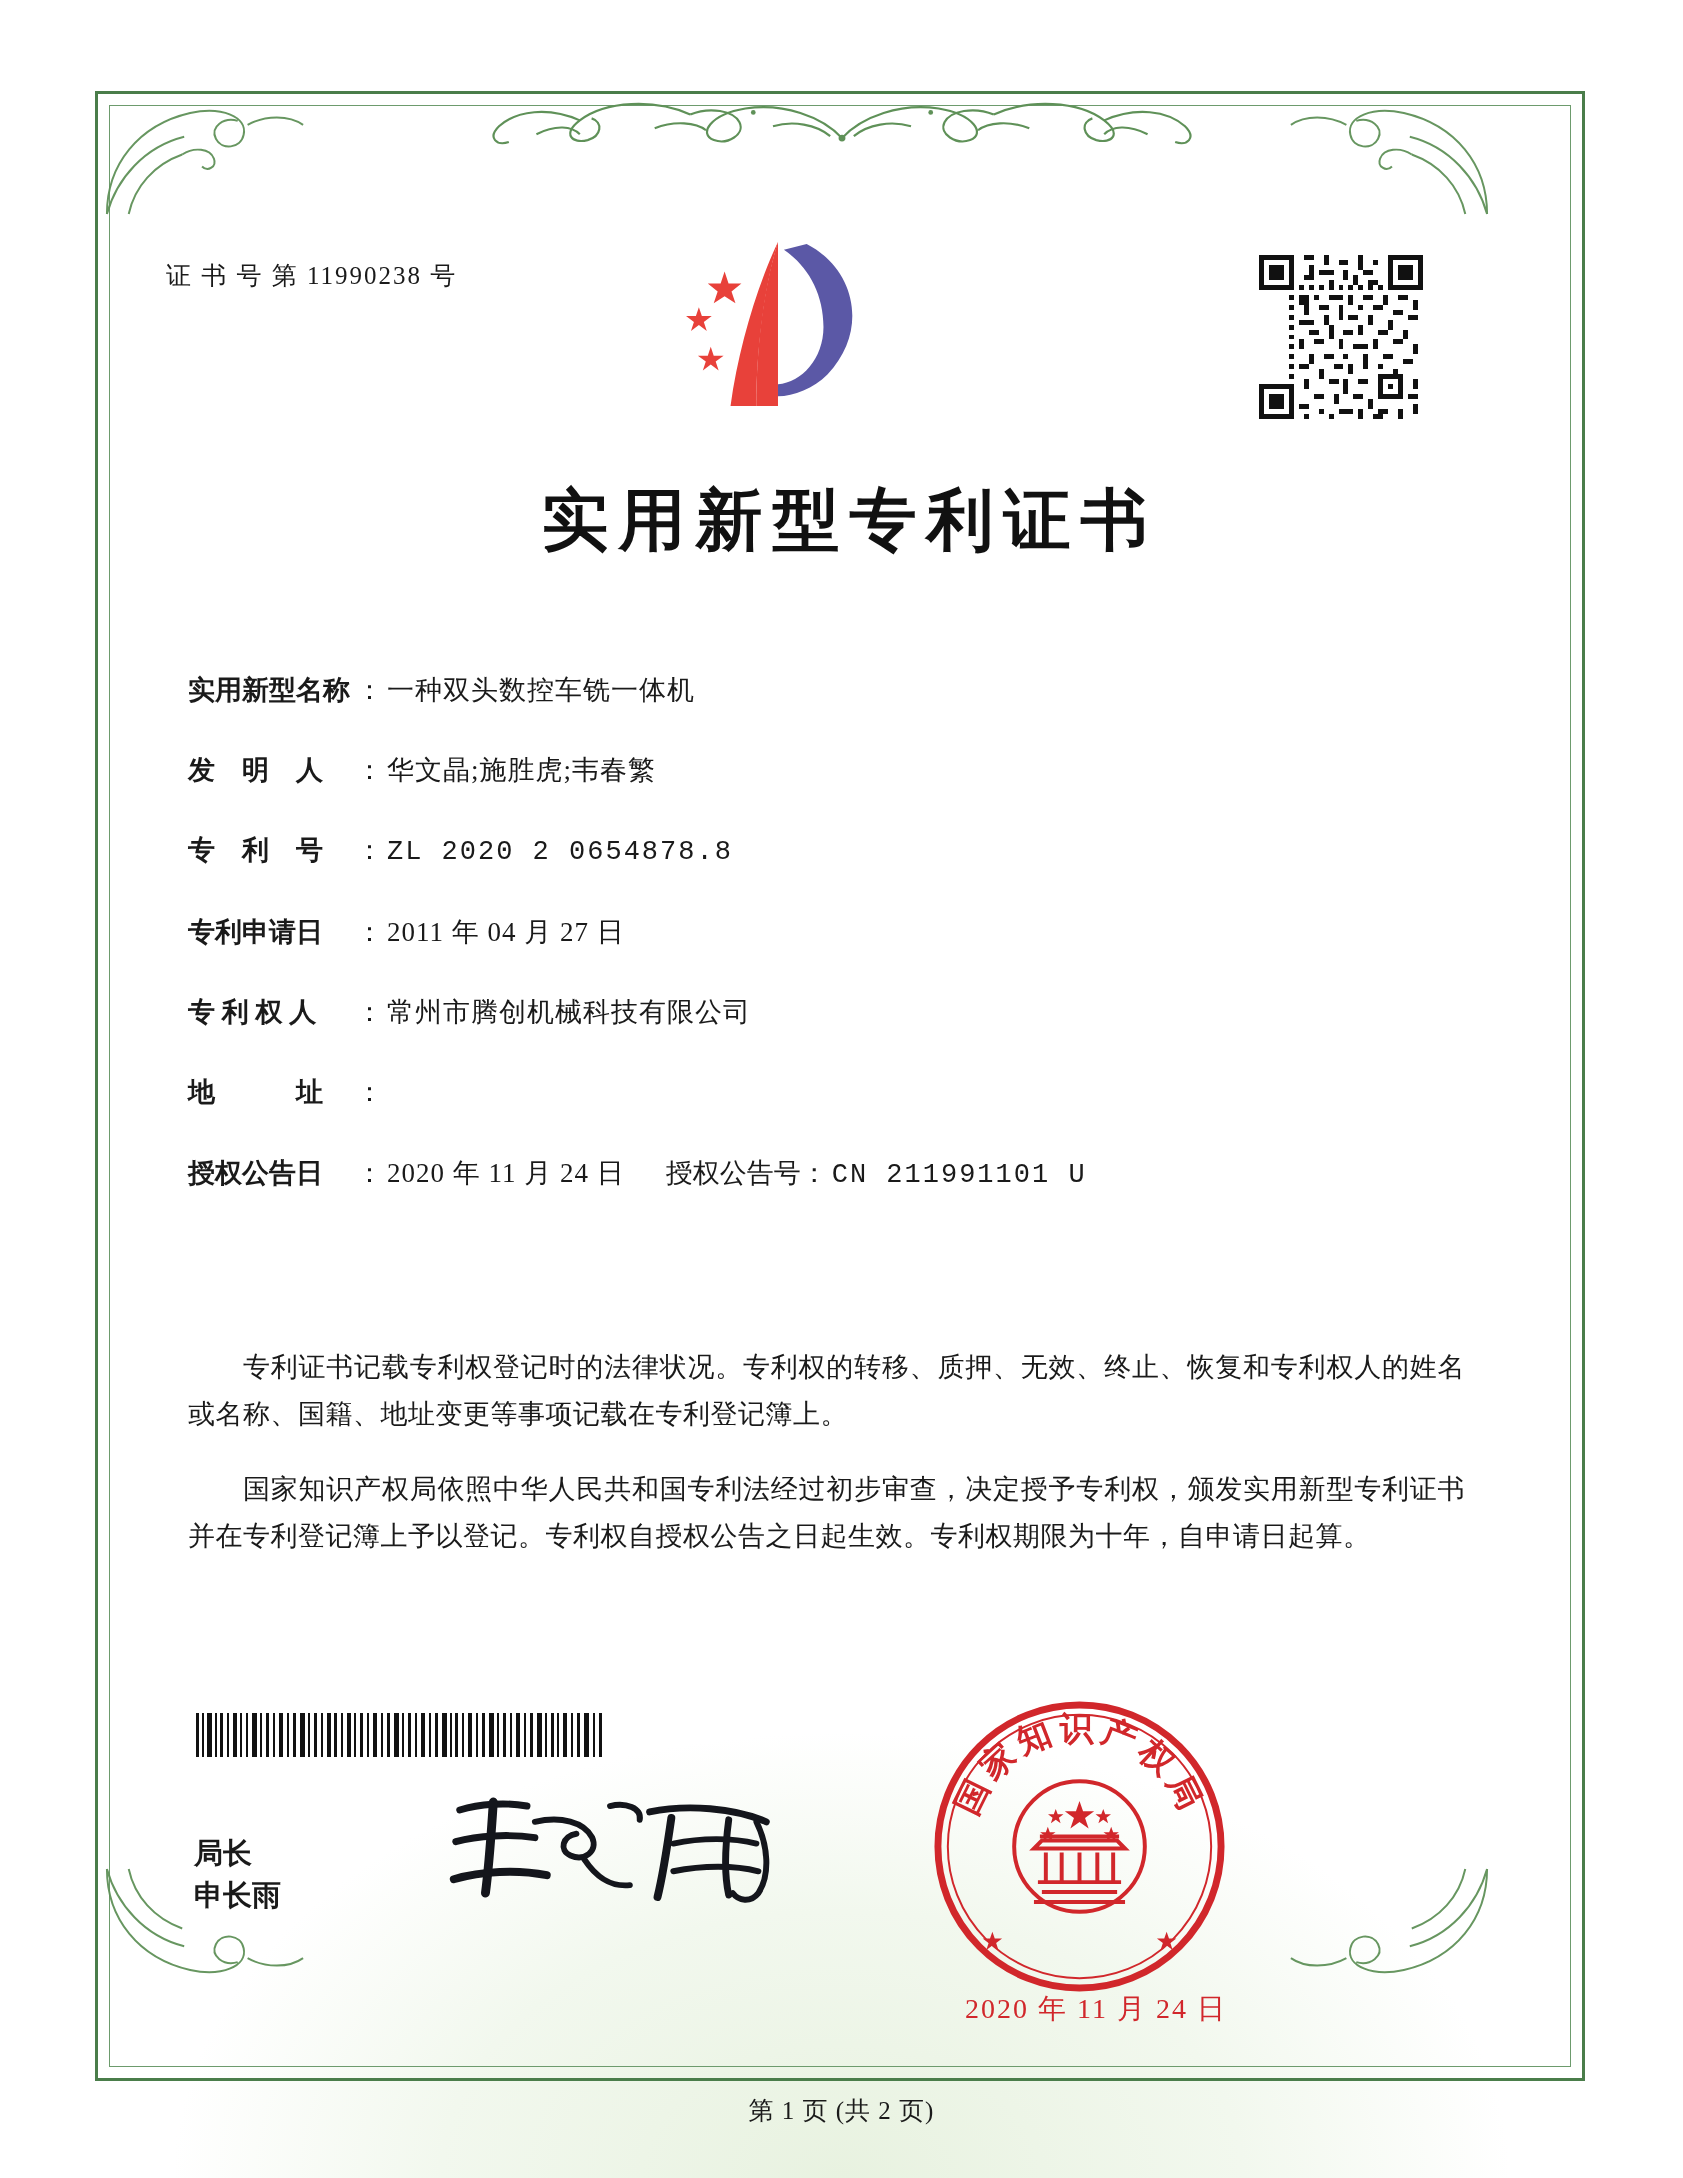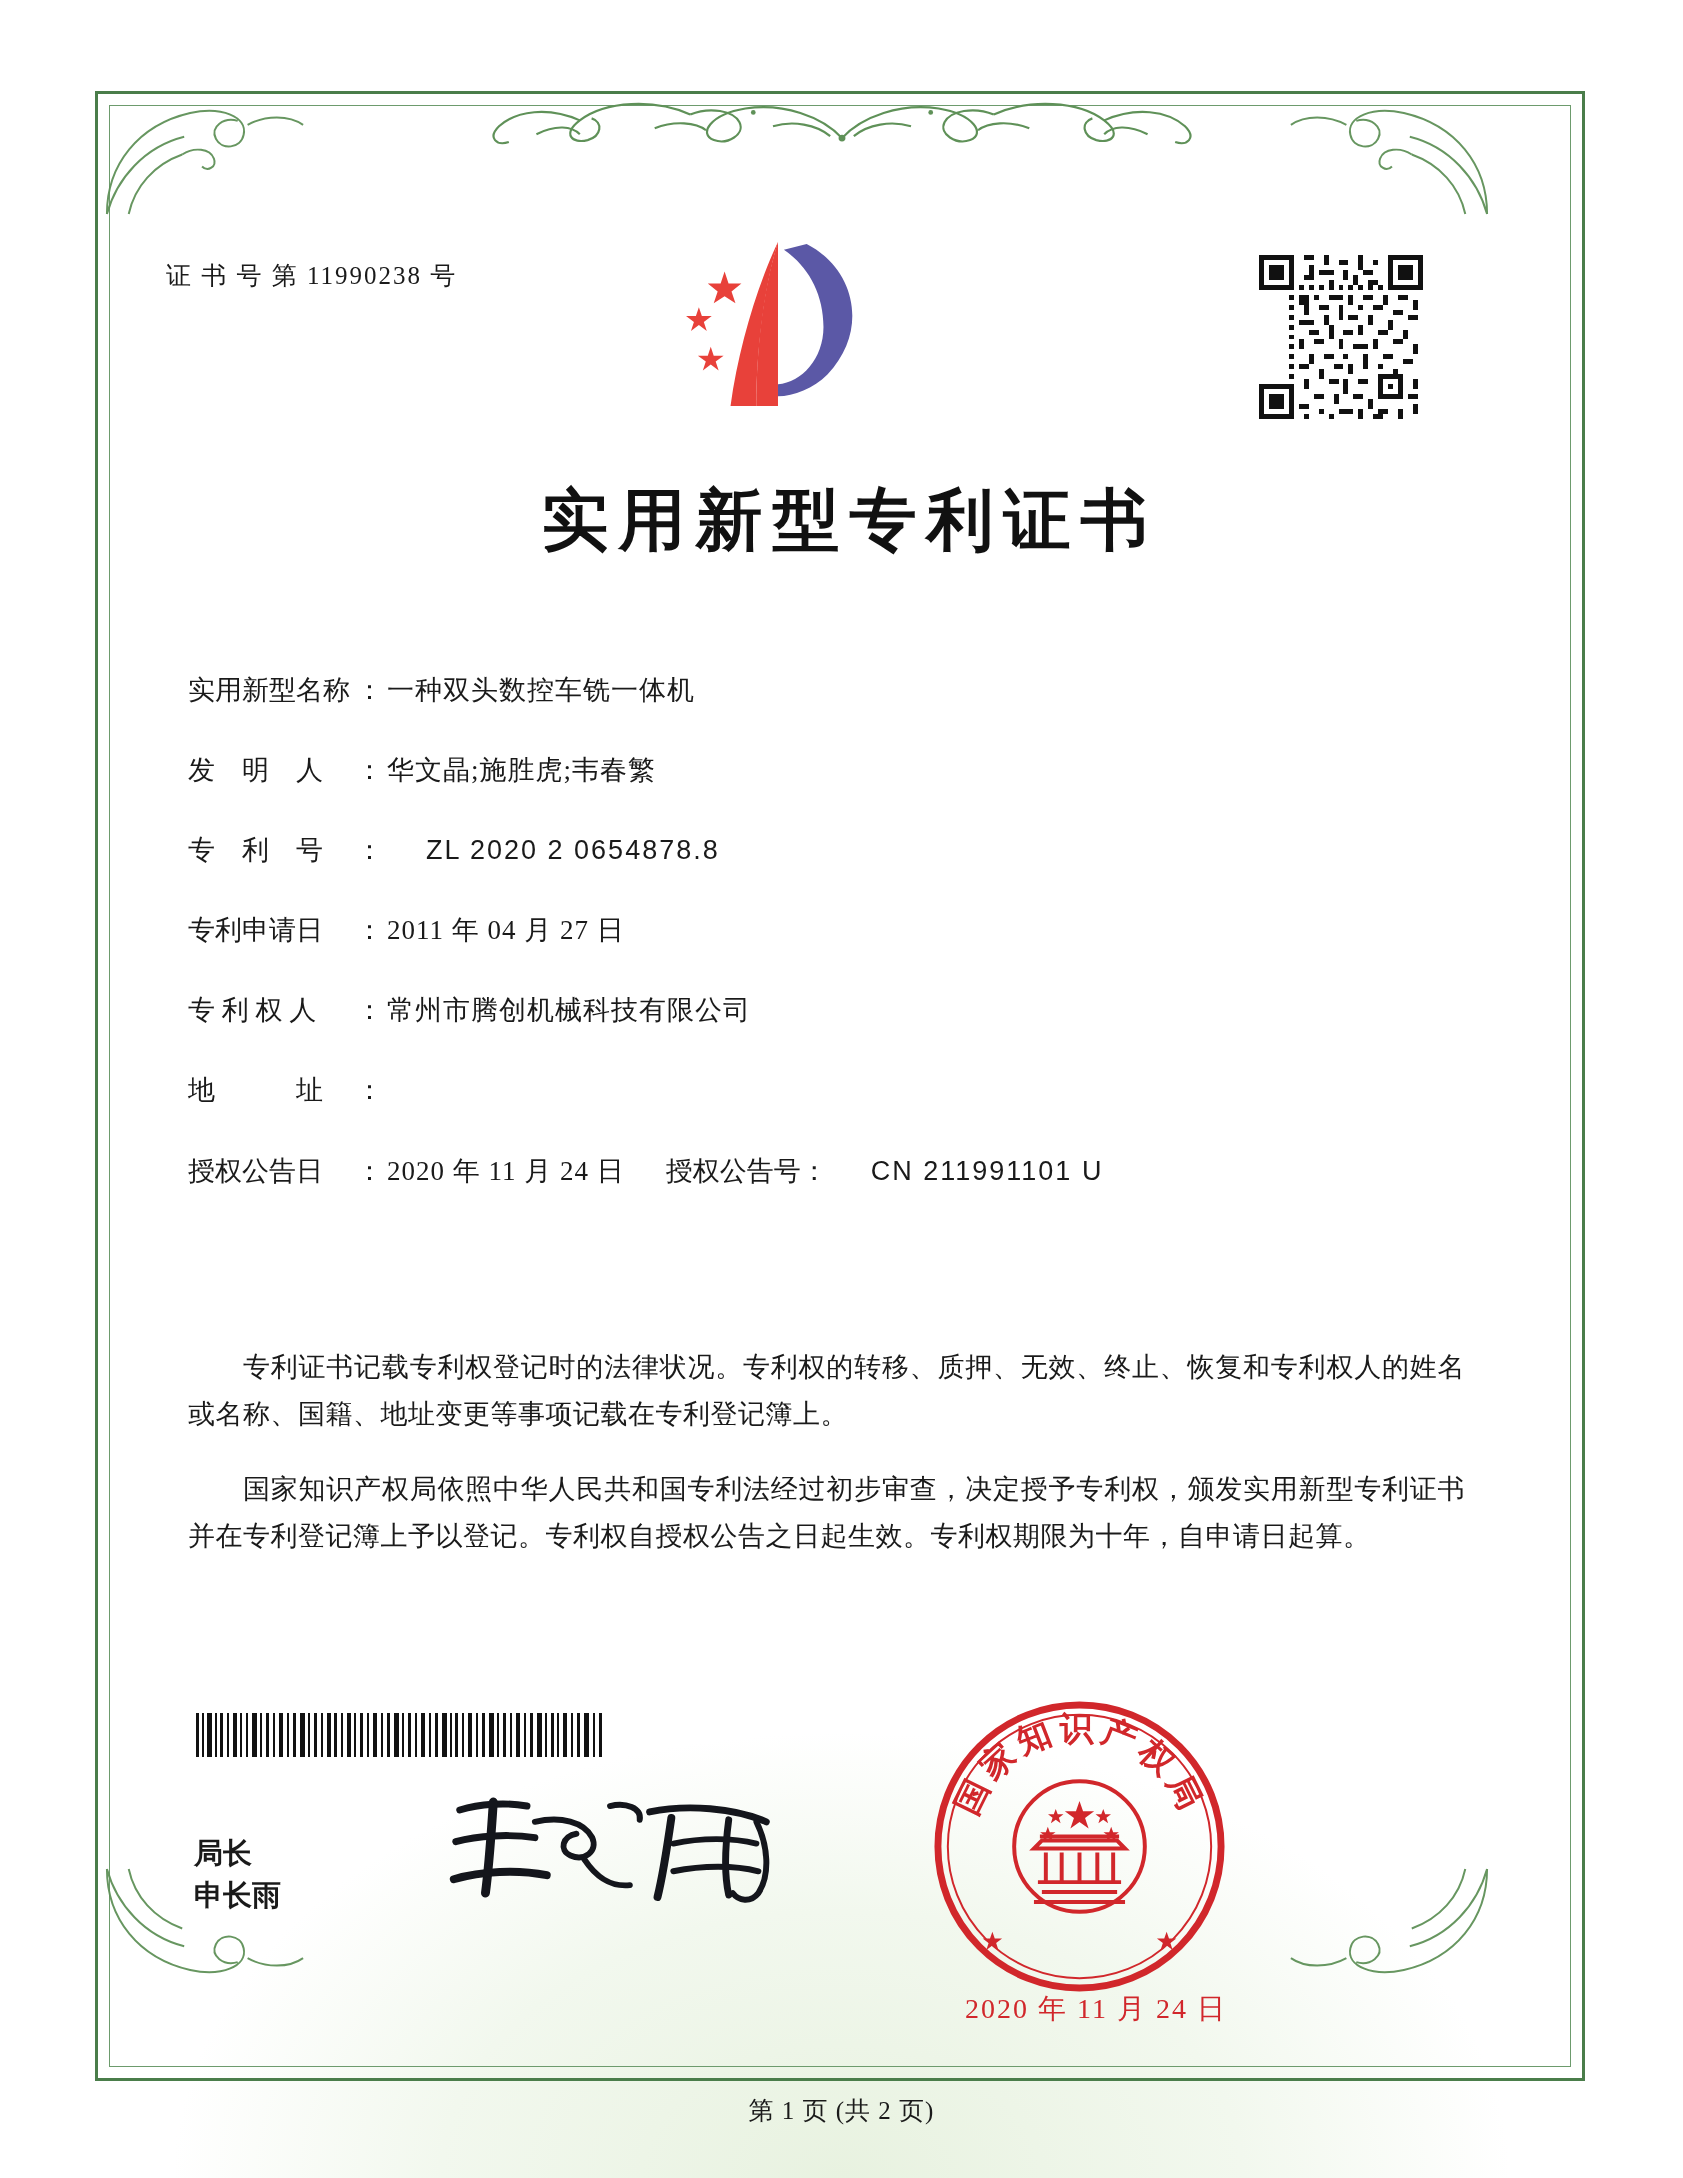--- a/index.html
+++ b/index.html
@@ -116,29 +116,29 @@
     align-items: baseline;
     margin-bottom: 45px;
     font-size: 27px;
     line-height: 1.3;
     white-space: nowrap;
   }
   .field-label {
     display: inline-block;
     min-width: 168px;
     letter-spacing: 0;
+    font-weight: bold;
   }
   .field-colon { margin-right: 4px; }
   .field-value {
     letter-spacing: 1px;
   }
   .field-value.mono {
-    font-family: Liberation Sans, sans-serif;
+    font-family: Liberation Mono, monospace;
     letter-spacing: 2px;
-    margin-left: 39px;
   }
   .field-row.two-col .second-label {
     margin-left: 41px;
     min-width: auto;
   }
 
   
   .paras {
     position: absolute;
     left: 188px;

